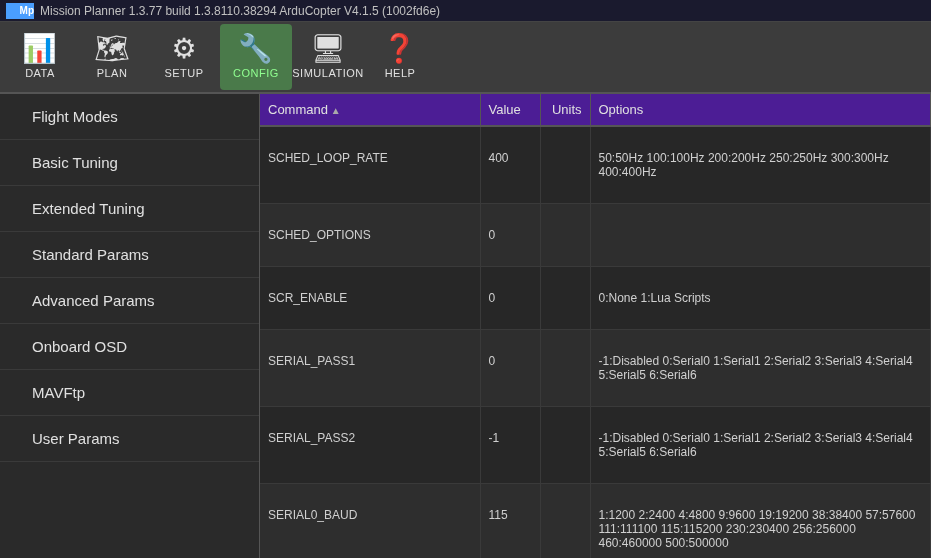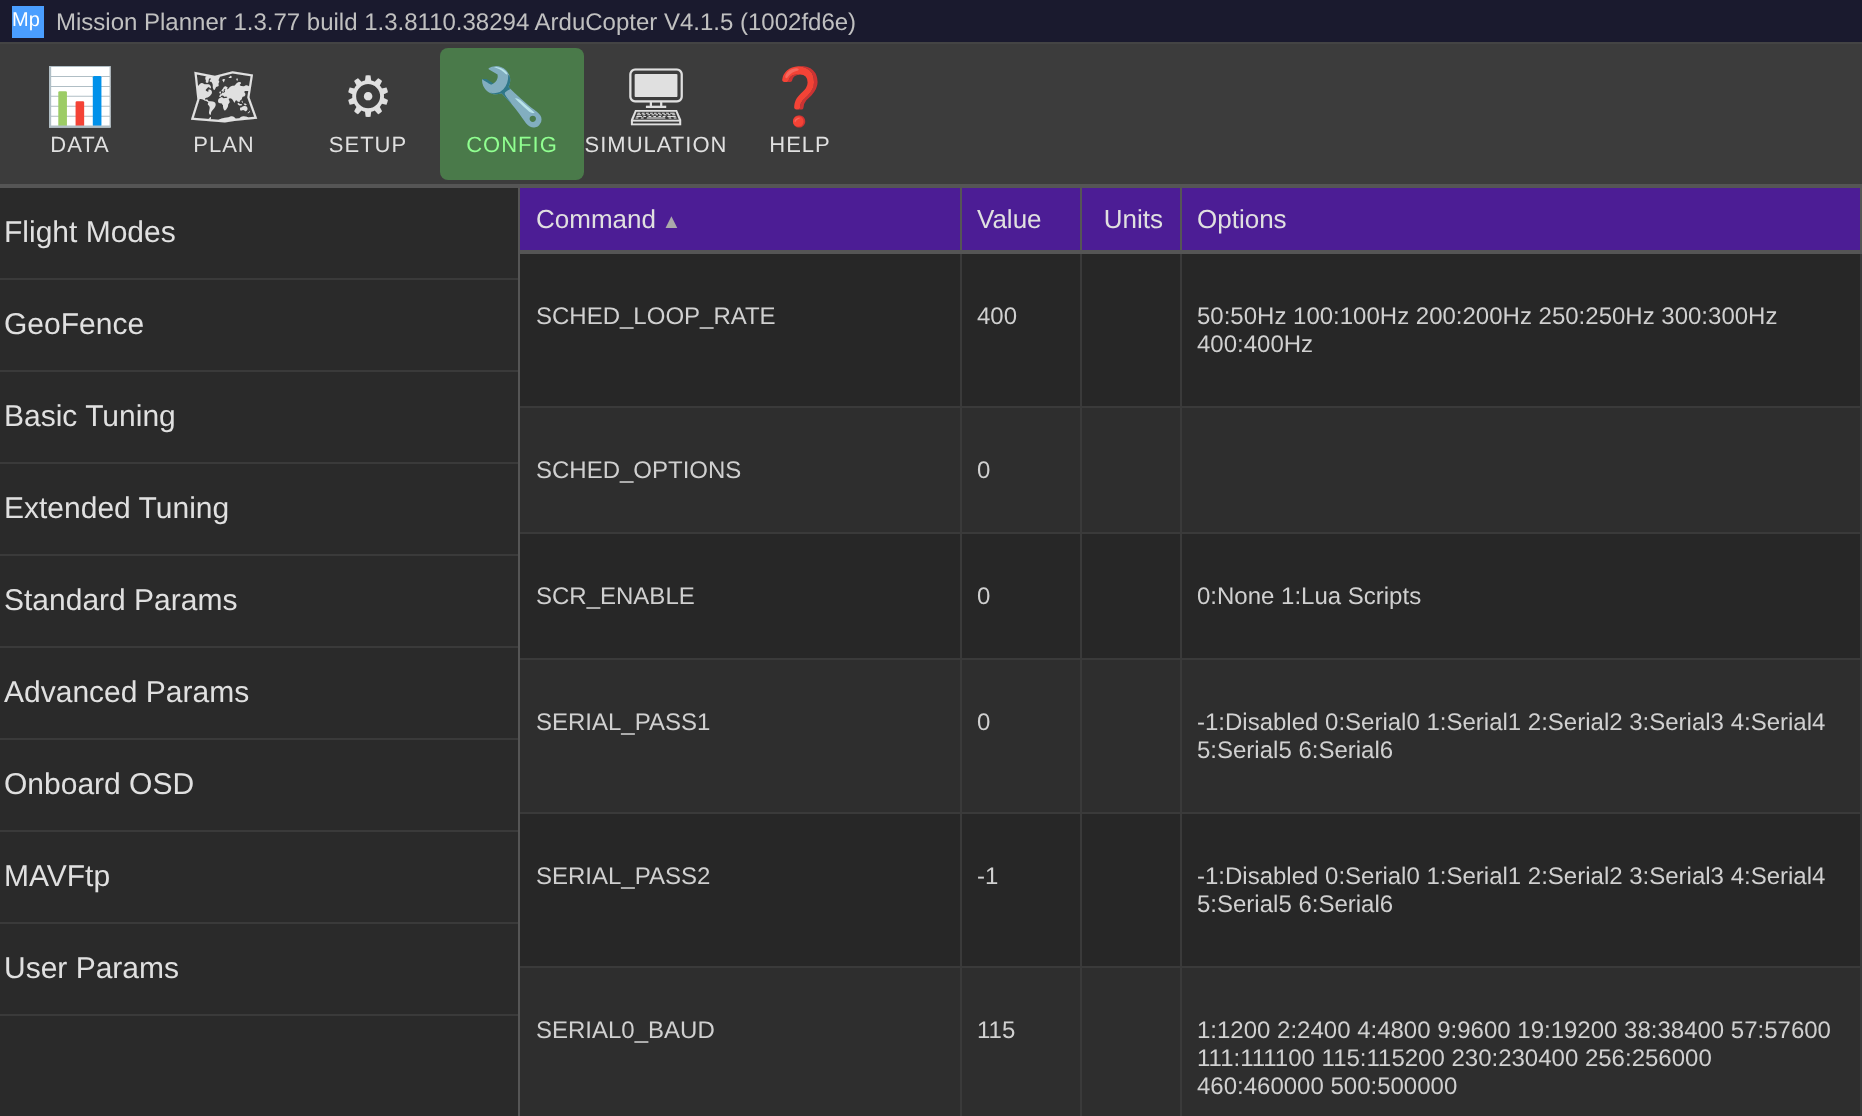--- a/index.html
+++ b/index.html
@@ -19,29 +19,29 @@
       color: #c0c0c0;
       font-size: 12px;
       padding: 3px 6px;
       display: flex;
       align-items: center;
       gap: 6px;
       height: 22px;
       border-bottom: 1px solid #444;
     }
     #title-bar .mp-logo {
-      width: 16px;
+      width: 28px;
       height: 16px;
       background: #4a9eff;
       display: inline-block;
       font-size: 10px;
       color: white;
-      text-align: left;
+      text-align: right;
       line-height: 16px;
-      font-weight: normal;
+      font-weight: bold;
     }
 
     
     #toolbar {
       background: #3c3c3c;
       height: 72px;
       display: flex;
       align-items: center;
       border-bottom: 2px solid #555;
       padding: 0 4px;
@@ -78,21 +78,21 @@
 
     
     #sidebar {
       width: 260px;
       background: #2a2a2a;
       border-right: 1px solid #555;
       overflow-y: auto;
       flex-shrink: 0;
     }
     .sidebar-item {
-      padding: 14px 2px;
+      padding: 14px 32px;
       cursor: pointer;
       border-bottom: 1px solid #3a3a3a;
       font-size: 15px;
       font-weight: 500;
       color: #e0e0e0;
     }
     .sidebar-item.active {
       background: #6ab04c;
       color: #fff;
       font-weight: bold;
@@ -193,21 +193,20 @@
     <div class="toolbar-btn">
     <span class="tb-icon">❓</span>
     <span class="tb-label">HELP</span>
   </div>
   </div>
 
 <div id="main">
 
   <div id="sidebar">
       <div class="sidebar-item">Flight Modes</div>
-      <div class="sidebar-item">GeoFence</div>
       <div class="sidebar-item">Basic Tuning</div>
       <div class="sidebar-item">Extended Tuning</div>
       <div class="sidebar-item">Standard Params</div>
       <div class="sidebar-item">Advanced Params</div>
       <div class="sidebar-item">Onboard OSD</div>
       <div class="sidebar-item">MAVFtp</div>
       <div class="sidebar-item">User Params</div>
     </div>
 
   <div id="content">

